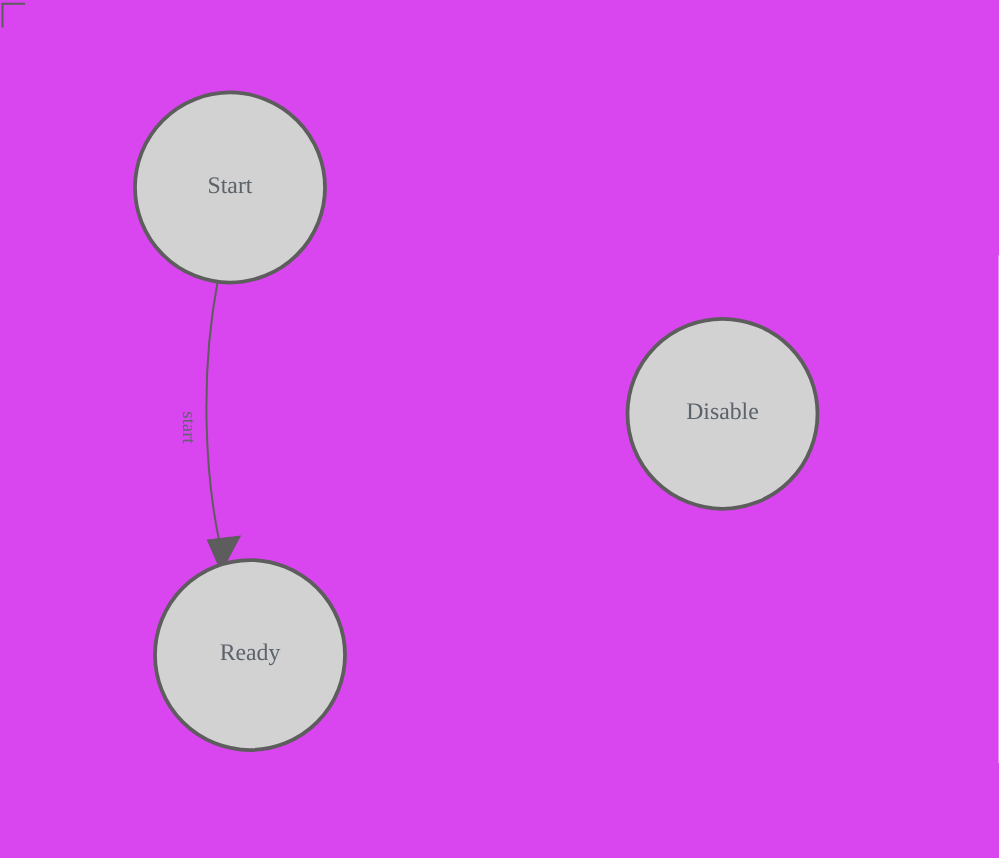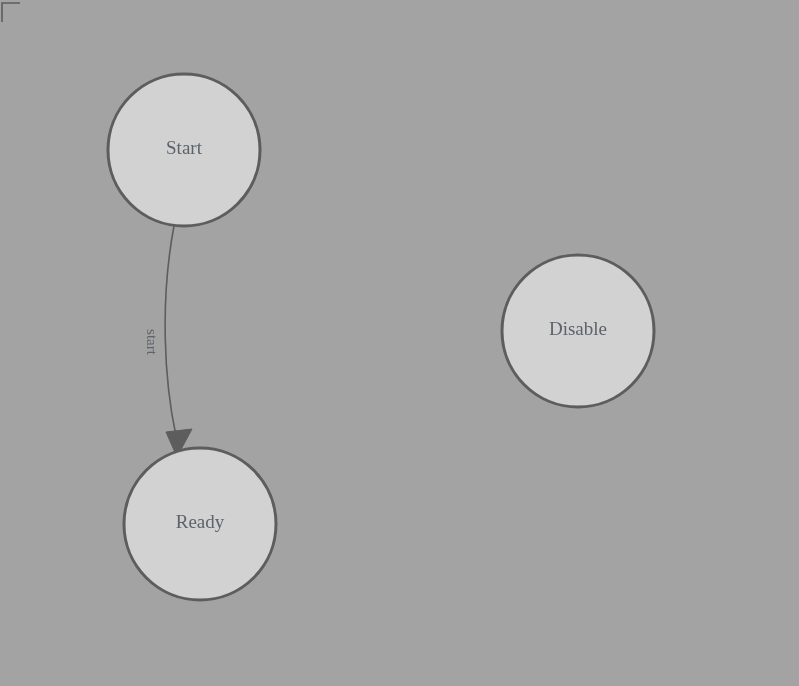--- a/index.html
+++ b/index.html
@@ -56,21 +56,21 @@
   }
   .corner-mark {
     fill: none;
     stroke: #5d5d5d;
     stroke-width: 1.6;
   }
 </style>
 </head>
 <body>
 
-<div id="canvas" style="background: #a3a3a3;">
+<div id="canvas" style="background: #d946ef;">
 
   <svg id="diagram-svg" viewBox="0 0 799 686" xmlns="http://www.w3.org/2000/svg">
 
     <path class="corner-mark" d="M 20,3 L 2,3 L 2,22" stroke="#5d5d5d" stroke-width="1.6"></path>
 
     <g>
       <path class="edge-path" d="M 174,226 C 160,300 164,380 176,436" stroke="#5d5d5d" stroke-width="1.6"></path>
       <path class="edge-arrowhead" d="M 166,432 L 192,429 L 177,457 Z" fill="#5d5d5d" stroke="#5d5d5d"></path>
       <text class="edge-label" transform="translate(150,342) rotate(90)" font-size="15" fill="#5d636b">start</text>
     </g>

